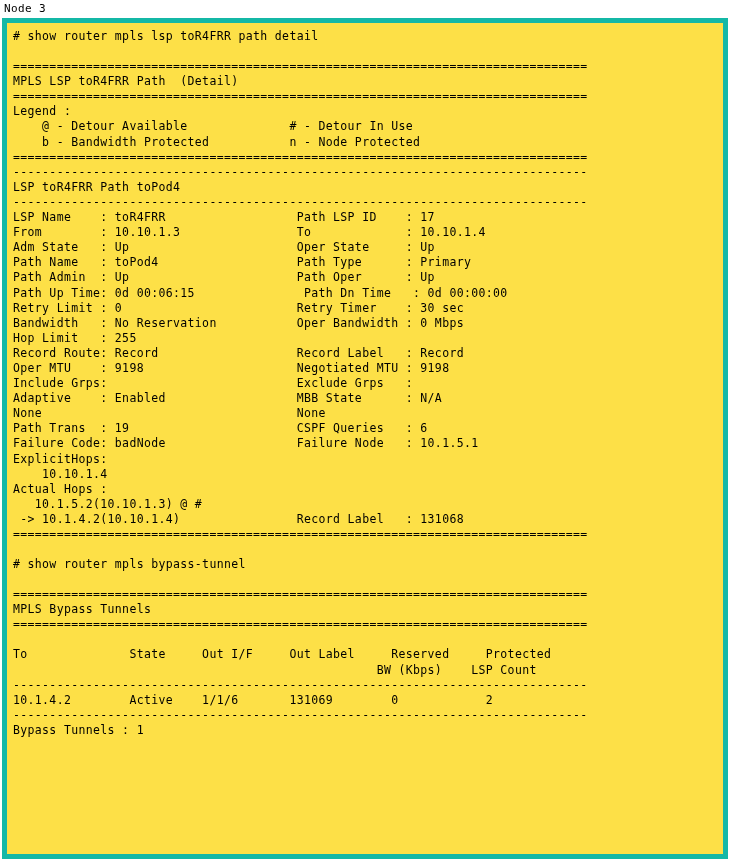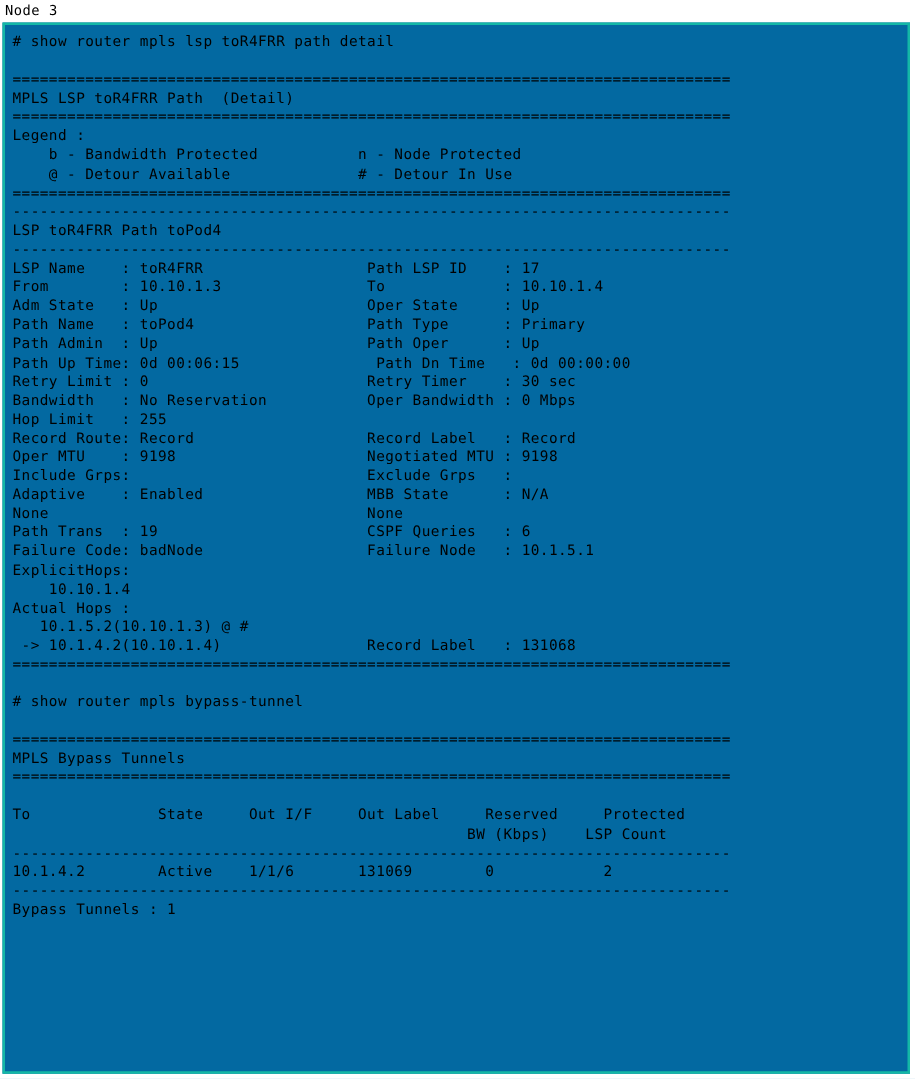--- a/index.html
+++ b/index.html
@@ -25,23 +25,23 @@
     line-height: 14px;
     padding: 2px 0 2px 4px;
     letter-spacing: 0.4px;
   }
   .terminal {
     position: absolute;
     left: 2px;
     top: 18px;
     width: 726px;
     height: 841px;
-    border: 2px solid #14b8a6;
+    border: 5px solid #14b8a6;
     box-sizing: border-box;
-    background: #0369a1;
+    background: #fde047;
     overflow: hidden;
   }
   .term-inner {
     padding: 6px 6px 0 6px;
   }
   pre.block {
     margin: 0;
     font-family: "DejaVu Sans Mono", "Liberation Mono", monospace;
     font-size: 11.5px;
     line-height: 15.1px;
@@ -63,22 +63,22 @@
   <div class="terminal">
     <div class="term-inner">
 
       <pre class="block"># show router mpls lsp toR4FRR path detail</pre>
       <pre class="block gap"></pre>
 
       <pre class="block">===============================================================================</pre>
       <pre class="block">MPLS LSP toR4FRR Path  (Detail)</pre>
       <pre class="block">===============================================================================</pre>
       <pre class="block">Legend :</pre>
+      <pre class="block">    @ - Detour Available              # - Detour In Use</pre>
       <pre class="block">    b - Bandwidth Protected           n - Node Protected</pre>
-      <pre class="block">    @ - Detour Available              # - Detour In Use</pre>
       <pre class="block">===============================================================================</pre>
       <pre class="block">-------------------------------------------------------------------------------</pre>
       <pre class="block">LSP toR4FRR Path toPod4</pre>
       <pre class="block">-------------------------------------------------------------------------------</pre>
 
       <pre class="block">LSP Name    : toR4FRR                  Path LSP ID    : 17</pre>
       <pre class="block">From        : 10.10.1.3                To             : 10.10.1.4</pre>
       <pre class="block">Adm State   : Up                       Oper State     : Up</pre>
       <pre class="block">Path Name   : toPod4                   Path Type      : Primary</pre>
       <pre class="block">Path Admin  : Up                       Path Oper      : Up</pre>

